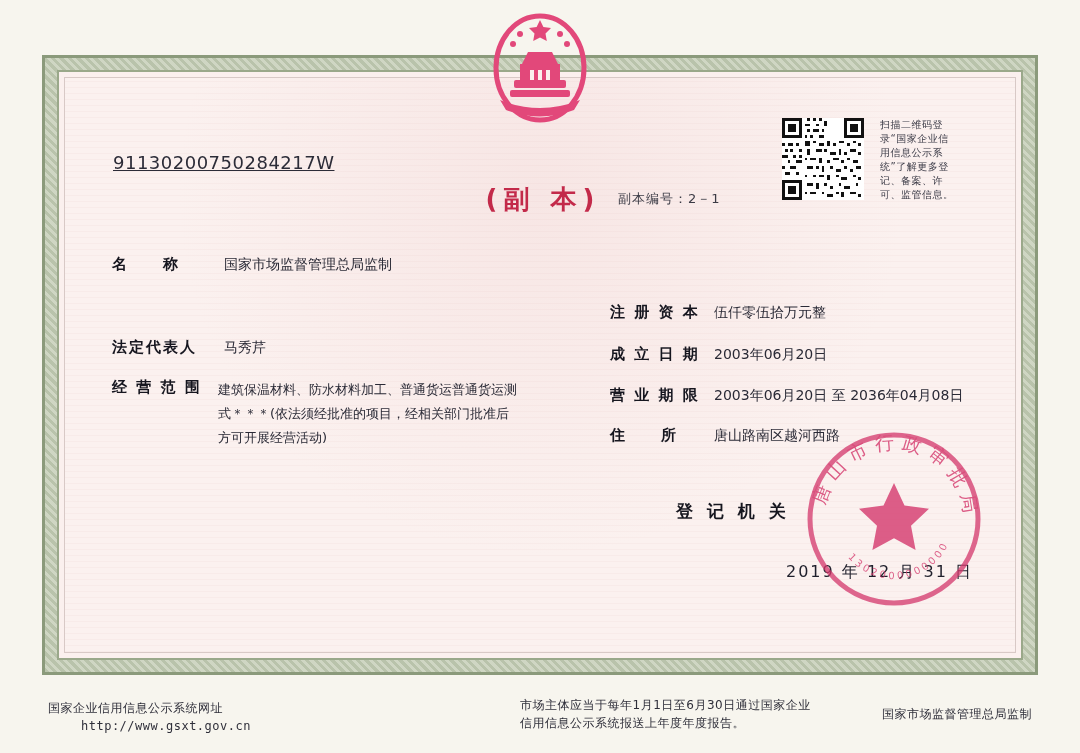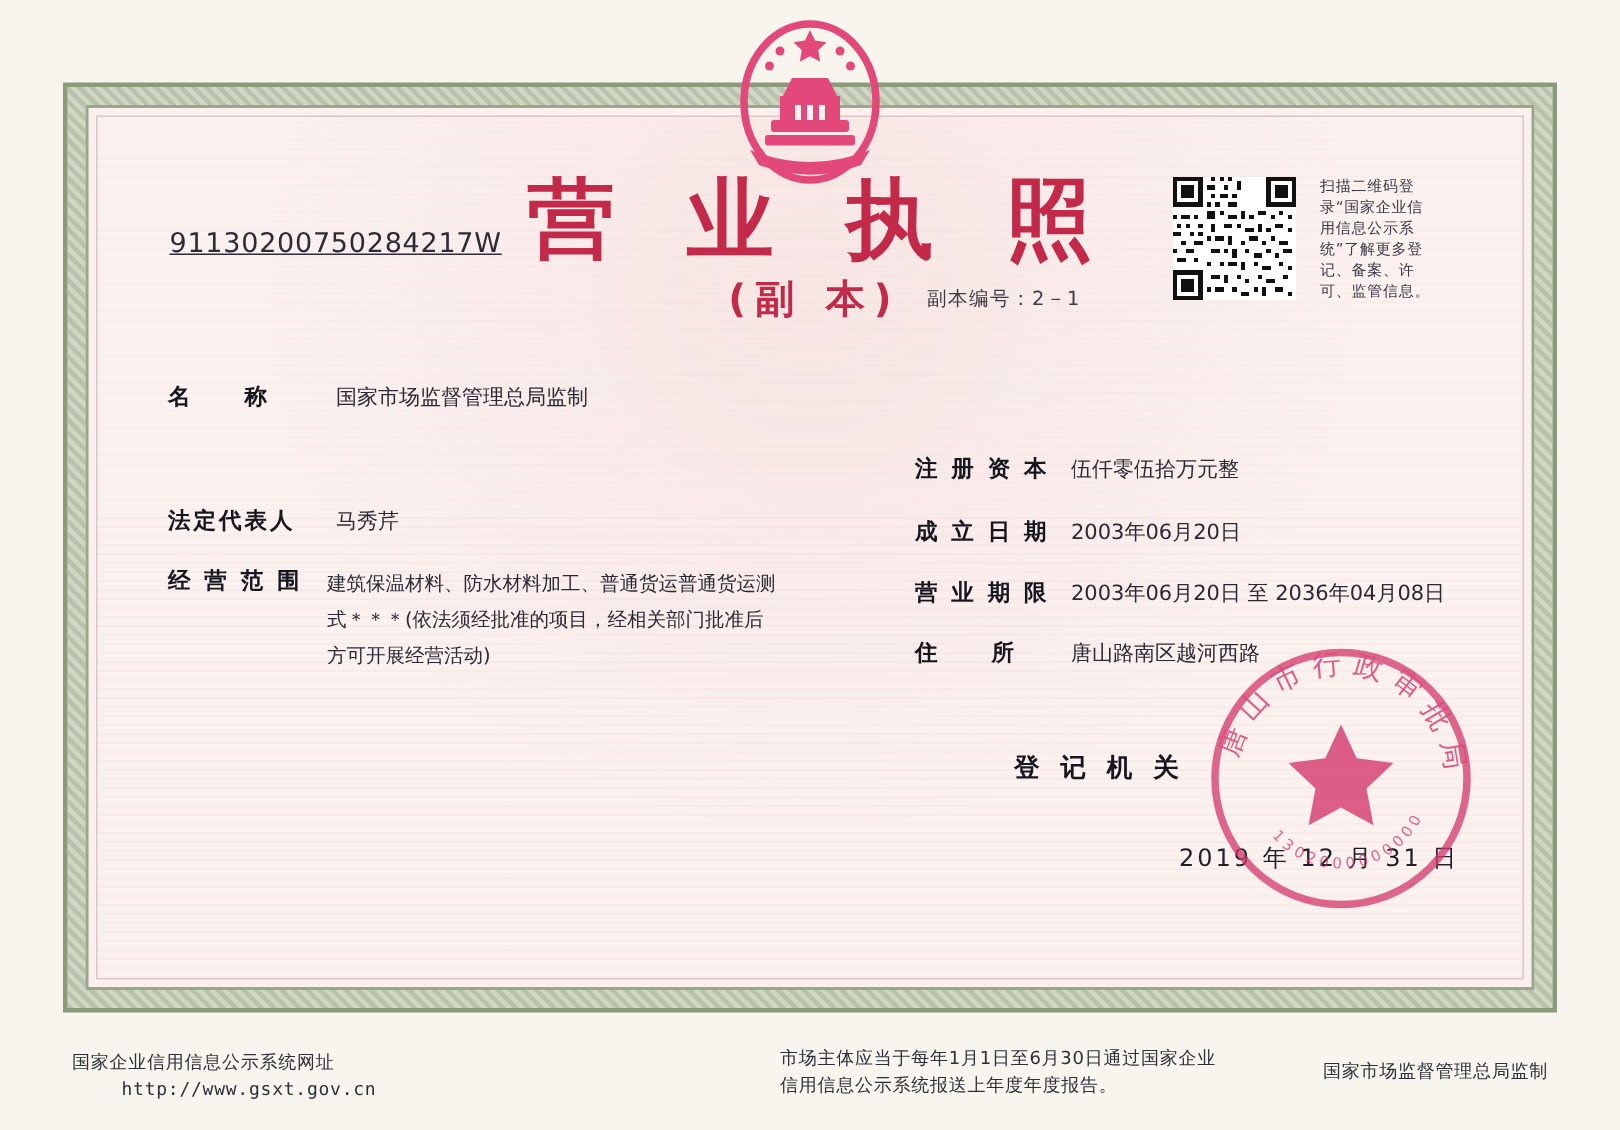--- a/index.html
+++ b/index.html
@@ -142,21 +142,20 @@
         <circle cx="33" cy="36" r="3"></circle>
         <circle cx="80" cy="26" r="3"></circle>
         <circle cx="87" cy="36" r="3"></circle>
         <rect x="50" y="62" width="4" height="10" fill="#fbf1ef"></rect>
         <rect x="58" y="62" width="4" height="10" fill="#fbf1ef"></rect>
         <rect x="66" y="62" width="4" height="10" fill="#fbf1ef"></rect>
       </g>
     </svg>
   </div>
 
-  <div class="title">营 业 执 照</div>
   <div class="subtitle">(副 本)</div>
   <div class="copy-no">副本编号：2－1</div>
 
   <div class="credit-value">91130200750284217W</div>
 
   <div class="qr">
     <svg viewBox="0 0 29 29" width="82" height="82" shape-rendering="crispEdges">
       <rect width="29" height="29" fill="#fff"></rect>
       <g fill="#111">
         <path d="M0 0h7v7h-7z" fill="#111"></path>

